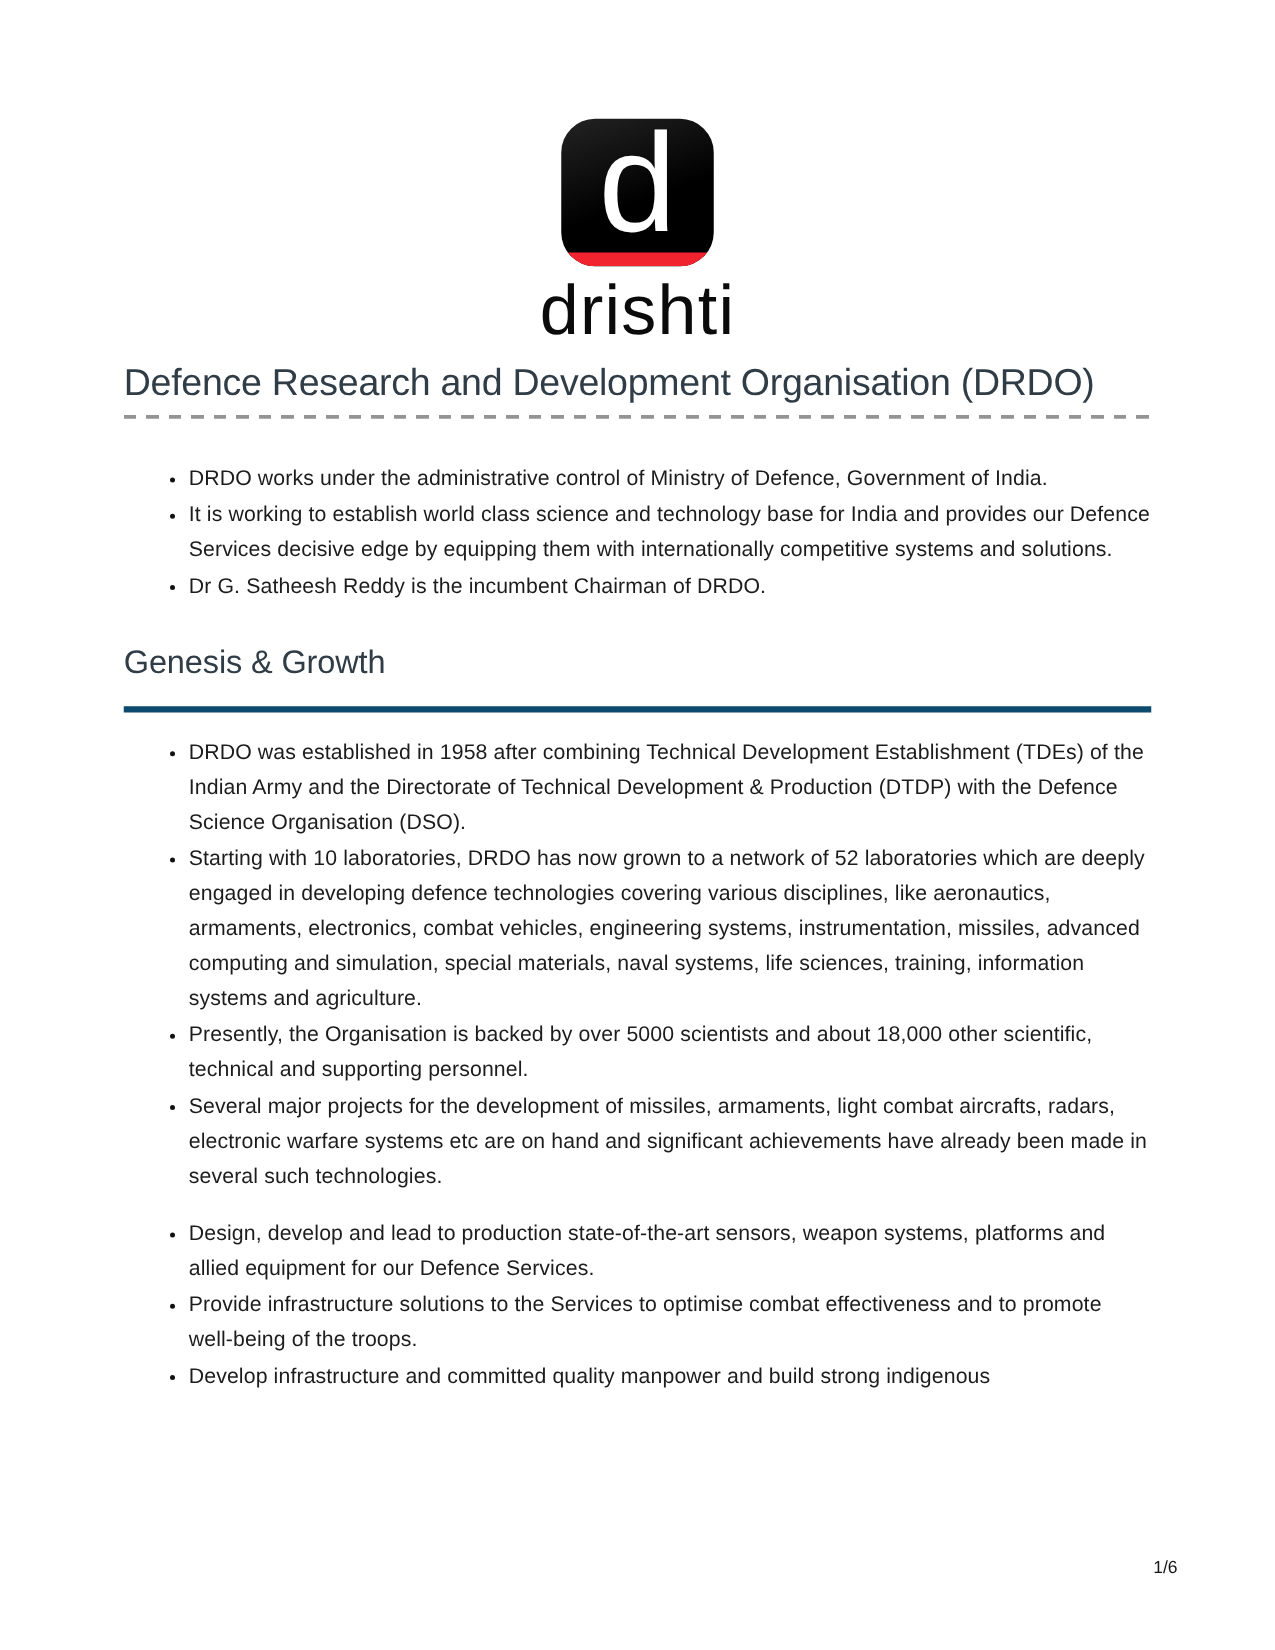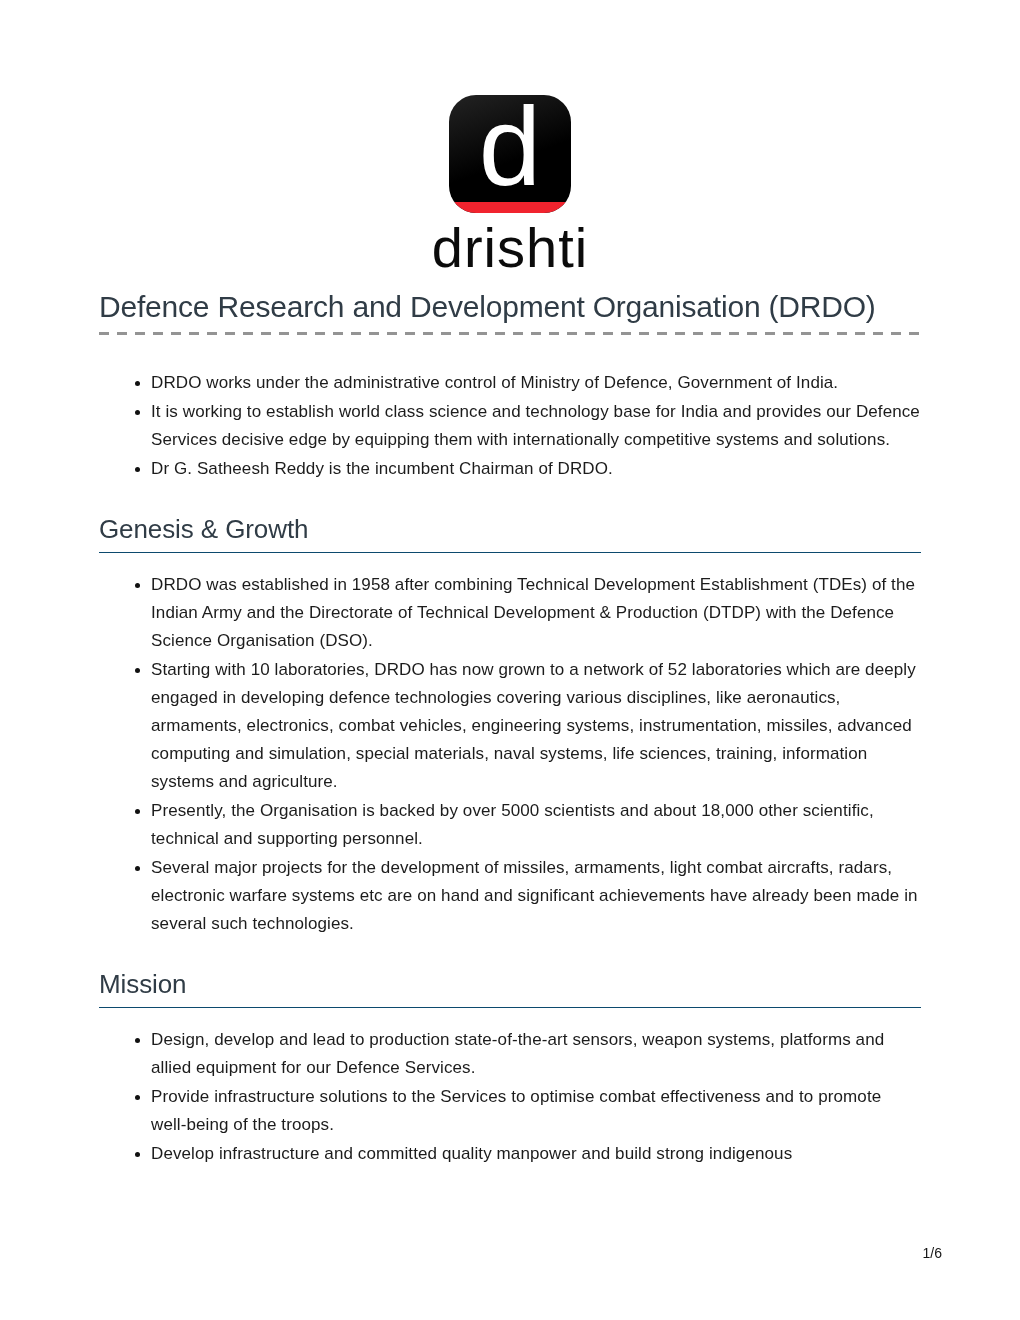--- a/index.html
+++ b/index.html
@@ -89,22 +89,22 @@
     margin: 1px 0;
     color: #1c1c1c;
   }
   ul.bullets li::marker { color: #111; font-size: 15px; }
 
   .section-heading {
     margin: 31px 0 0 0;
     font-size: 26px;
     font-weight: 400;
     color: #303c46;
-    padding-bottom: 7px;
-    border-bottom: 1px solid #0c4a6e;
+    padding-bottom: 20px;
+    border-bottom: 5px solid #0c4a6e;
     letter-spacing: -0.1px;
   }
   section ul.bullets { margin-top: 18px; }
 
   .page-number {
     position: absolute;
     top: 1245px;
     right: 78px;
     font-size: 14px;
     color: #161616;
@@ -140,21 +140,20 @@
       <h2 class="section-heading">Genesis &amp; Growth</h2>
       <ul class="bullets">
         <li>DRDO was established in 1958 after combining Technical Development Establishment (TDEs) of the Indian Army and the Directorate of Technical Development &amp; Production (DTDP) with the Defence Science Organisation (DSO).</li>
         <li>Starting with 10 laboratories, DRDO has now grown to a network of 52 laboratories which are deeply engaged in developing defence technologies covering various disciplines, like aeronautics, armaments, electronics, combat vehicles, engineering systems, instrumentation, missiles, advanced computing and simulation, special materials, naval systems, life sciences, training, information systems and agriculture.</li>
         <li>Presently, the Organisation is backed by over 5000 scientists and about 18,000 other scientific, technical and supporting personnel.</li>
         <li>Several major projects for the development of missiles, armaments, light combat aircrafts, radars, electronic warfare systems etc are on hand and significant achievements have already been made in several such technologies.</li>
       </ul>
     </section>
 
     <section>
-      <h2 class="section-heading">Mission</h2>
       <ul class="bullets">
         <li>Design, develop and lead to production state-of-the-art sensors, weapon systems, platforms and allied equipment for our Defence Services.</li>
         <li>Provide infrastructure solutions to the Services to optimise combat effectiveness and to promote well-being of the troops.</li>
         <li>Develop infrastructure and committed quality manpower and build strong indigenous</li>
       </ul>
     </section>
 
   </div>
 
   <div class="page-number">1/6</div>

